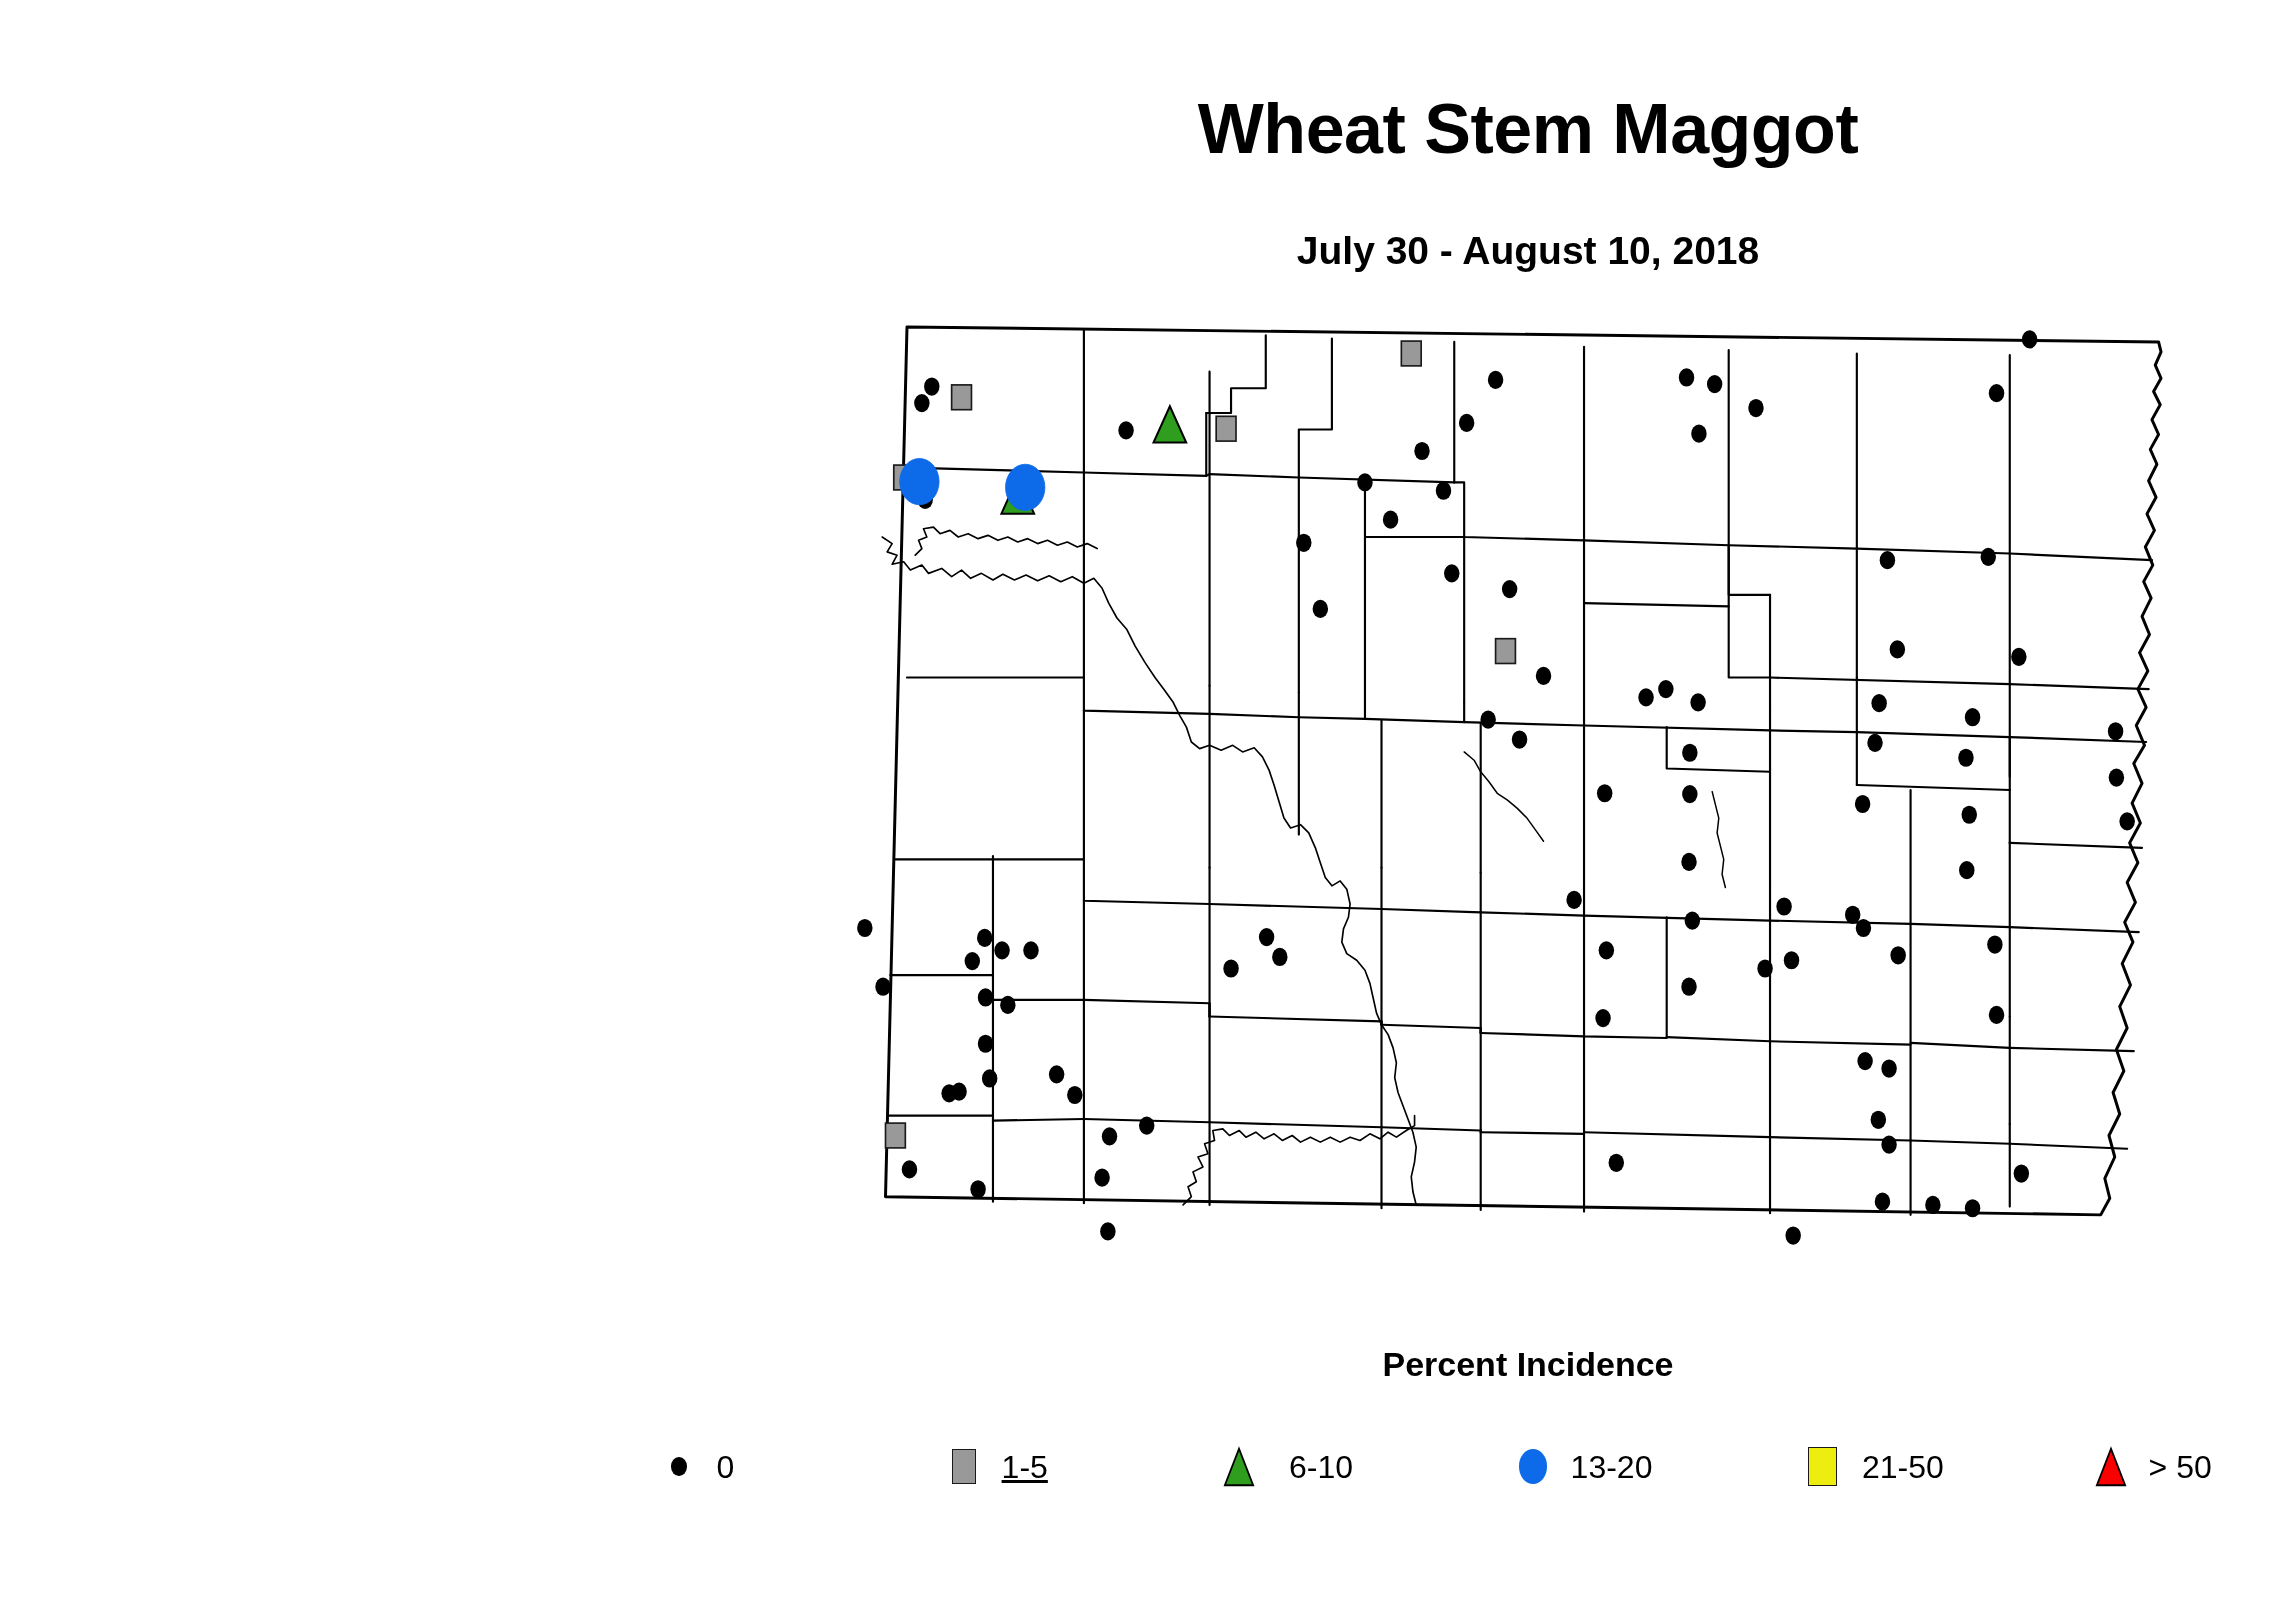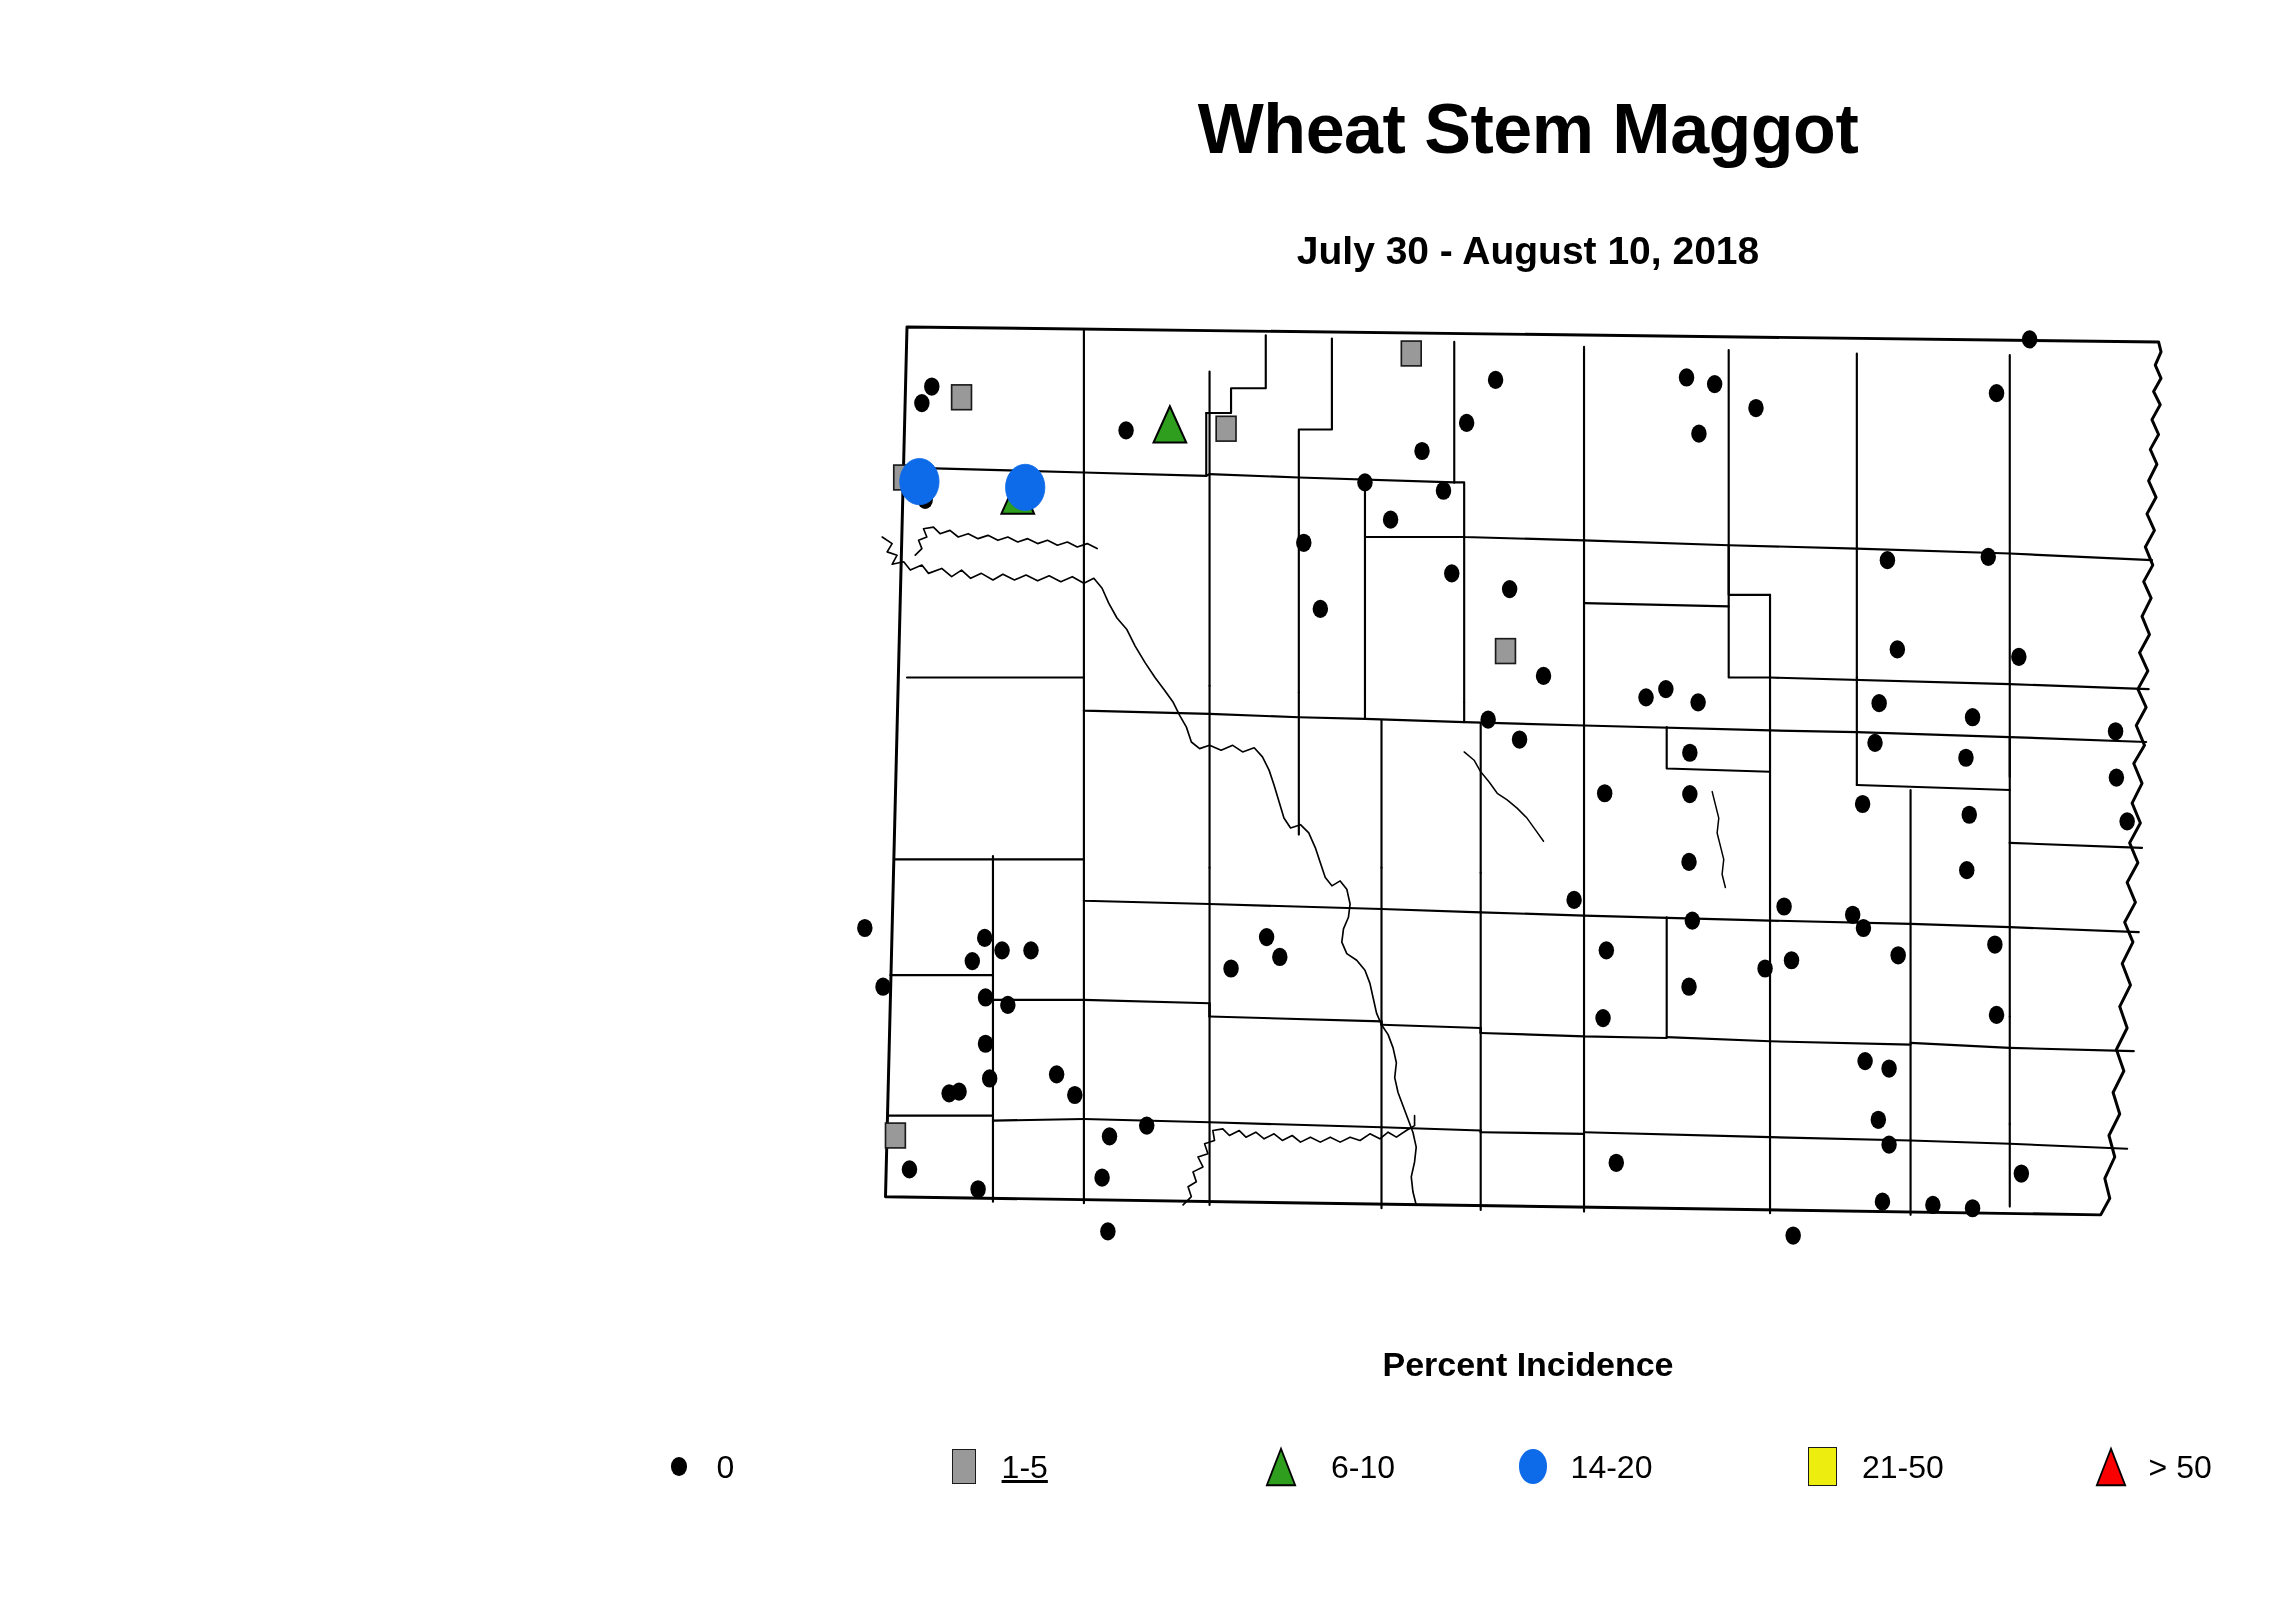--- a/index.html
+++ b/index.html
@@ -391,33 +391,33 @@
           <div style="width: 15.6px; height: 18.4px; border-radius: 50%; background: rgb(0, 0, 0);"></div>
         </div>
         <span class="legend-label">0</span>
       </div>
       <div class="legend-item" style="left: 285px; text-decoration: underline;">
         <div class="sym-wrap">
           <div class="sym-sq" style="background: rgb(153, 153, 153); width: 24px; height: 35px;"></div>
         </div>
         <span class="legend-label">1-5</span>
       </div>
-      <div class="legend-item" style="left: 602px; gap: 28px;">
+      <div class="legend-item" style="left: 560px; gap: 28px;">
         <div class="sym-wrap">
           <svg class="sym-svg" width="36" height="42" viewBox="0 0 78 92">
             <polygon points="39,6 8,86 70,86" fill="#2f9e1e" stroke="#000000" stroke-width="4"></polygon>
           </svg>
         </div>
         <span class="legend-label">6-10</span>
       </div>
       <div class="legend-item" style="left: 854px;">
         <div class="sym-wrap">
           <div style="width: 28.5px; height: 35px; border-radius: 50%; background: rgb(13, 106, 232);"></div>
         </div>
-        <span class="legend-label">14-20</span>
+        <span class="legend-label">13-20</span>
       </div>
       <div class="legend-item" style="left: 1143px; gap: 18px;">
         <div class="sym-wrap">
           <div class="sym-sq" style="background: rgb(237, 237, 16); width: 29px; height: 39px;"></div>
         </div>
         <span class="legend-label">21-50</span>
       </div>
       <div class="legend-item" style="left: 1432px;">
         <div class="sym-wrap">
           <svg class="sym-svg" width="36" height="42" viewBox="0 0 78 92">

